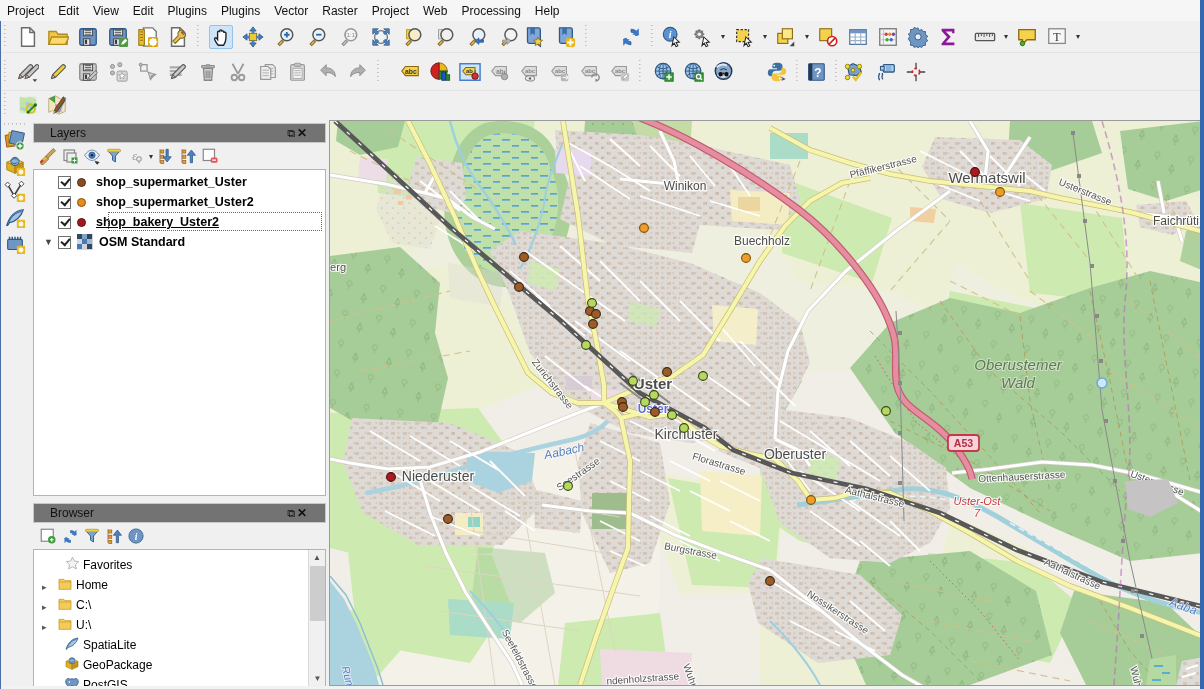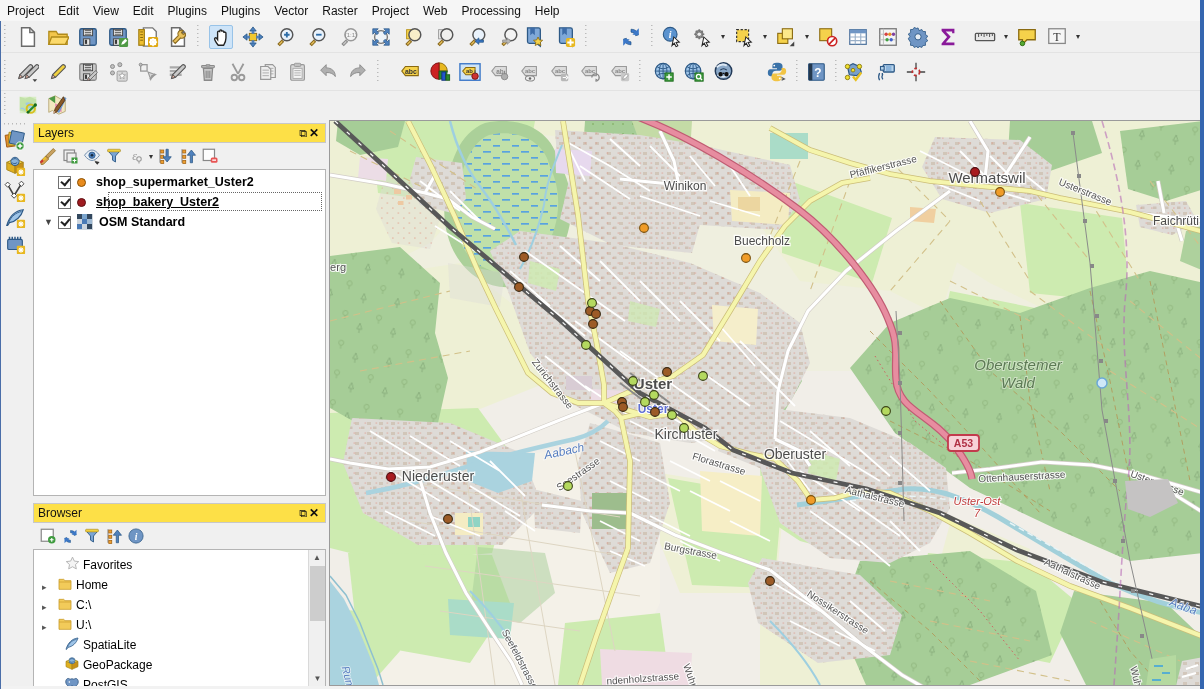--- a/index.html
+++ b/index.html
@@ -14,21 +14,21 @@
 .iw{width:24px;height:24px;margin:3px 4px;flex:0 0 auto;display:flex;align-items:center;justify-content:center}
 .iw svg{width:22px;height:22px}
 .hdl{width:8px;height:24px;flex:0 0 auto;margin:0 1px;background-image:repeating-linear-gradient(to bottom,#b8b8b8 0 1.5px,transparent 1.5px 4px);background-size:1.5px 100%;background-repeat:repeat-y;background-position:3px 0}
 .sep{width:9px;height:24px;flex:0 0 auto;background-image:repeating-linear-gradient(to bottom,#bbb 0 1.5px,transparent 1.5px 4px);background-size:1.5px 100%;background-repeat:repeat-y;background-position:4px 0}
 .sep2{width:2px;height:24px;flex:0 0 auto}
 .dd{width:12px;height:24px;flex:0 0 auto;font-size:8px;color:#333;display:flex;align-items:center;justify-content:center}
 .pressed{background:#cee4f8;border:1px solid #98c3e8;border-radius:2px}
 #sidebar{position:absolute;left:0;top:119px;width:31px;height:567px;background:#f0f0f0}
 #sidebar .i{margin:2px 3px}
 .panel{position:absolute;left:33px;width:293px;background:#f0f0f0}
-.phead{height:20px;font-size:12px;color:#111;background:#fde047;border:1px solid #c8c8c8;display:flex;align-items:center;padding:0 4px}
+.phead{height:20px;font-size:12px;color:#111;background:#737373;border:1px solid #c8c8c8;display:flex;align-items:center;padding:0 16px}
 .phead .sp{flex:1}
 .ptools{height:26px;display:flex;align-items:center;padding-left:4px}
 .pt{width:20px;height:20px;margin:1px;display:flex;align-items:center;justify-content:center}
 .plist{background:#fff;border:1px solid #b4b4b4;overflow:hidden;position:relative}
 .lrow{height:20px;display:flex;align-items:center;font-size:12.5px;font-weight:bold;color:#000}
 .brow{height:20px;display:flex;align-items:flex-end;font-size:12px;color:#000}
 .ar{width:14px;margin-left:8px;font-size:9px;color:#555;flex:0 0 auto}
 .bic{width:18px;flex:0 0 auto;display:flex;align-items:center;justify-content:center;margin-right:2px}
 .cb{width:13px;height:13px;border:1px solid #707070;background:#fff;margin-left:24px;margin-right:6px;position:relative;flex:0 0 auto}
 .cb:after{content:"";position:absolute;left:2px;top:1px;width:7px;height:4px;border-left:2px solid #222;border-bottom:2px solid #222;transform:rotate(-50deg)}
@@ -665,20 +665,21 @@
       <div class="pt">
         <svg viewBox="0 0 24 24" width="18" height="18">
           <rect x="3" y="3" width="15" height="15" fill="#fdfdfd" stroke="#888" stroke-width="1.6"></rect>
           <rect x="13" y="14" width="9" height="7" rx="2" fill="#e85555"></rect>
           <path d="M15 17.5h5" stroke="#fff" stroke-width="1.8"></path>
         </svg>
       </div>
     </div>
 <div class="plist" style="height:327px">
 <div style="height:2px"></div>
+<div class="lrow"><span class="cb"></span><span class="dot" style="background:#8a4d20;border:1px solid #502d10"></span>shop_supermarket_Uster</div>
 <div class="lrow"><span class="cb"></span><span class="dot" style="background:#e88b1e;border:1px solid #8a5000"></span>shop_supermarket_Uster2</div>
 <div class="lrow" style="position:relative">
         <span class="cb"></span>
         <span class="dot" style="background:#9f1b20;border:1px solid #5d0f12"></span>
         <span style="text-decoration:underline">shop_bakery_Uster2</span>
         <span style="position:absolute;left:74px;right:3px;top:0;height:19px;border:1px dotted #666"></span>
       </div>
 <div class="lrow"><span style="width:12px;margin-left:10px;font-size:9px;color:#444">▼</span><span class="cb" style="margin-left:2px"></span><svg width="16" height="16" style="margin-right:6px;flex:0 0 auto">
           <rect width="16" height="16" fill="#cdd5dd"></rect>
           <rect x="0" y="0" width="5" height="5" fill="#33485e"></rect>

